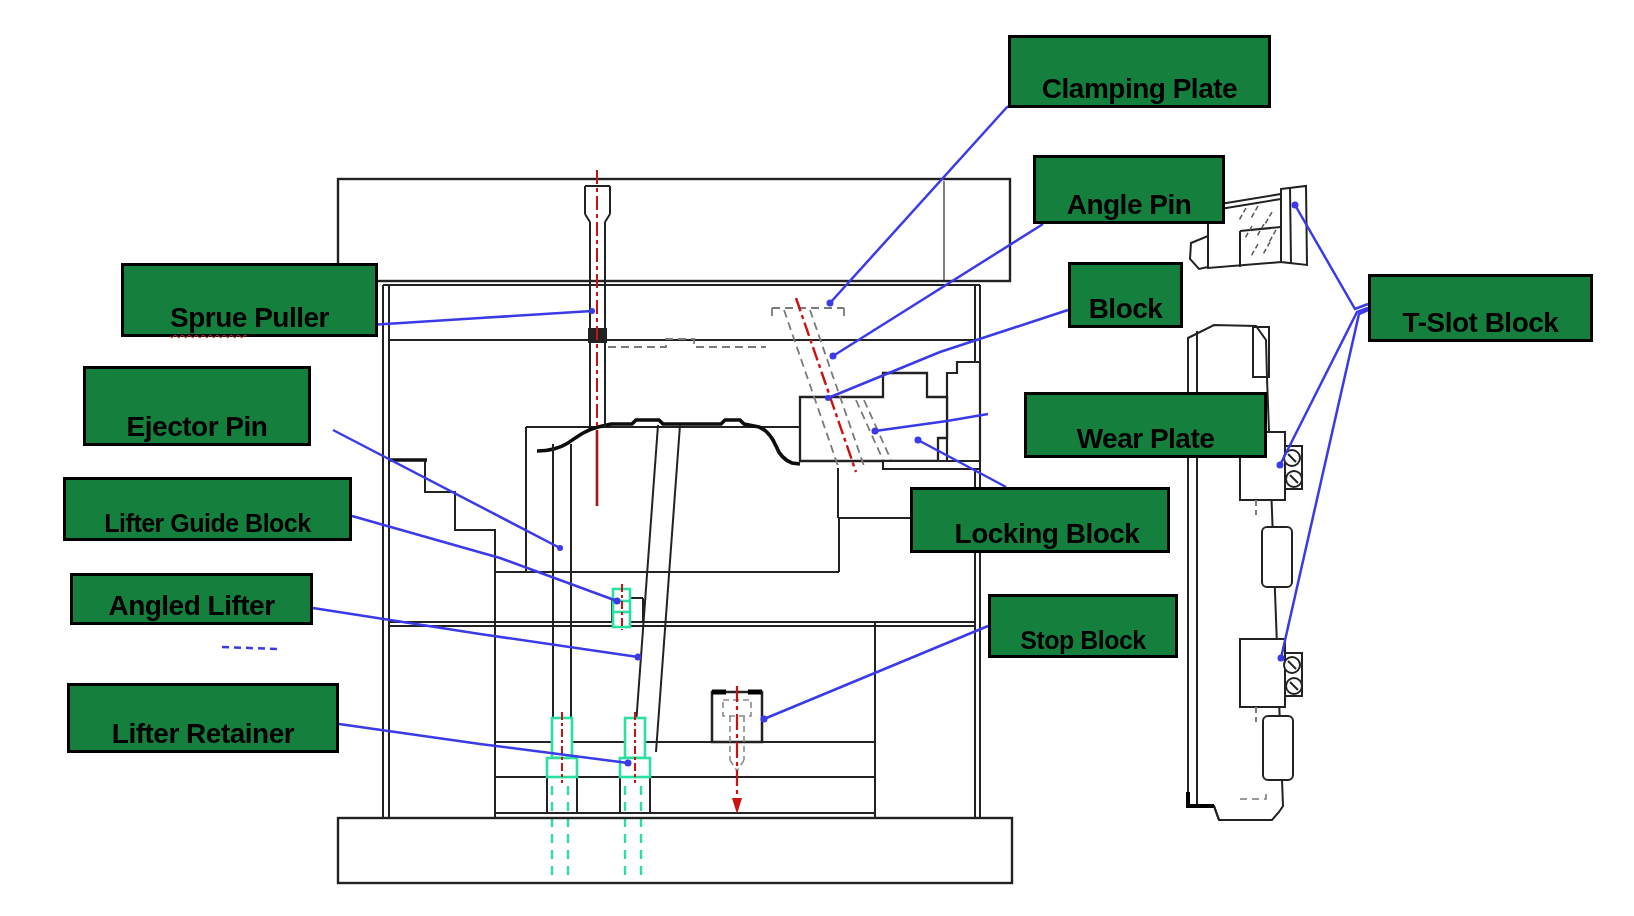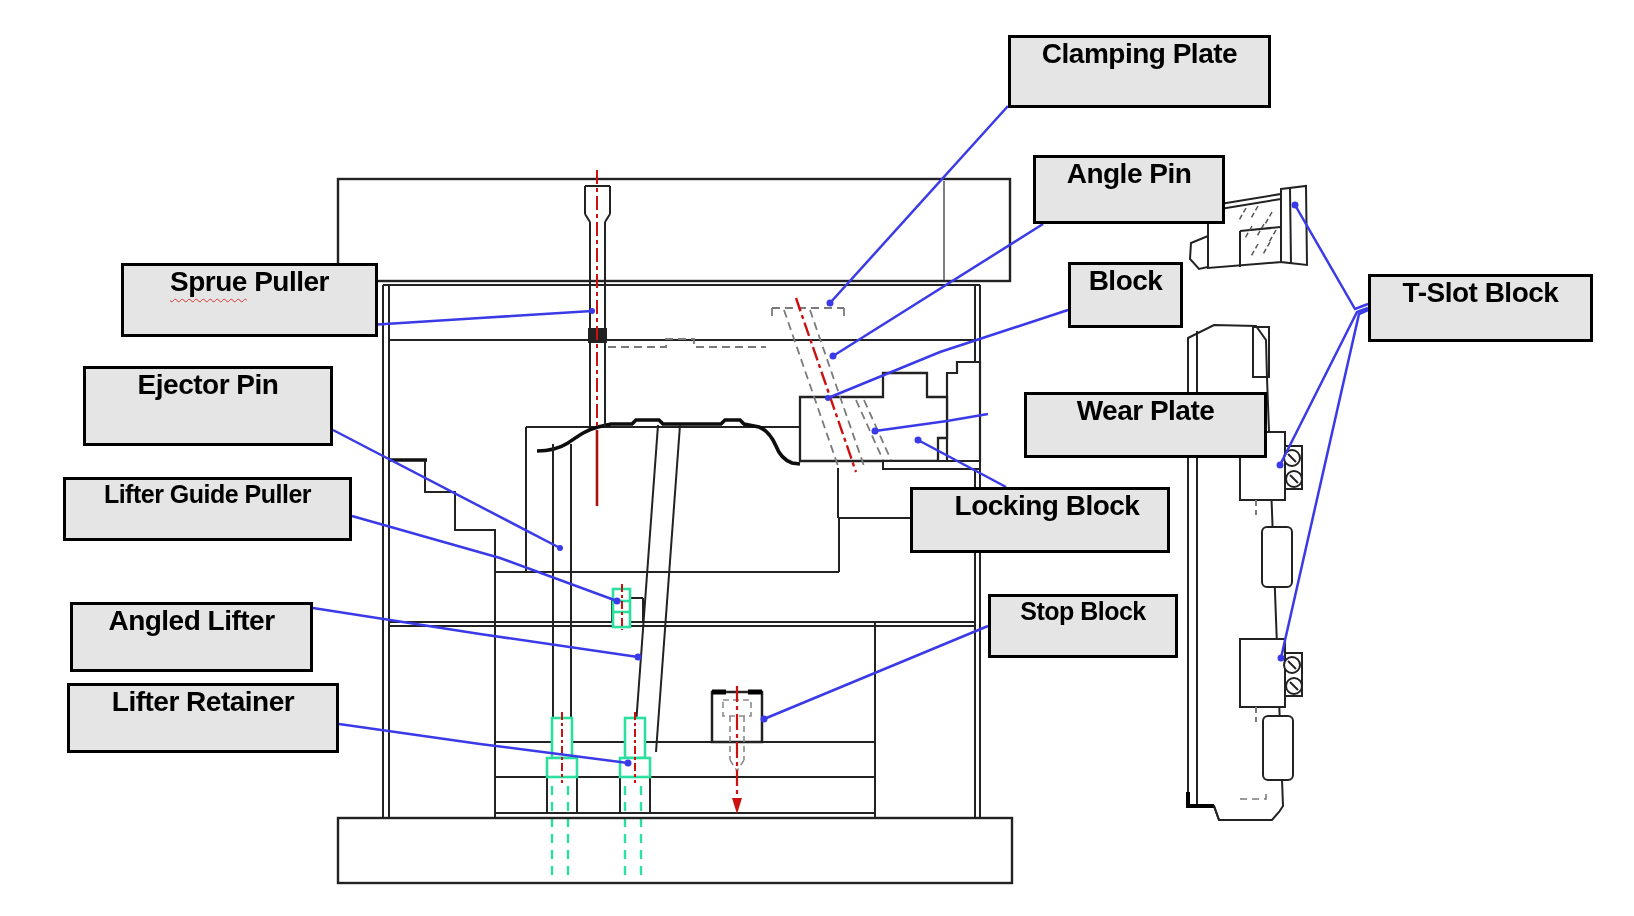--- a/index.html
+++ b/index.html
@@ -2,22 +2,22 @@
 <html><head>
 <meta charset="utf-8">
 <style>
   html,body{margin:0;padding:0;background:#fff;}
   #stage{
     position:relative;width:1634px;height:916px;background:#ffffff;overflow:hidden;
     font-family:"Liberation Sans", sans-serif;
   }
   #drawing{position:absolute;left:0;top:0;}
   .lbl{
-    position:absolute;display:flex;align-items:flex-start;justify-content:center;
-    background:#e5e5e5;border:3px solid #000;box-sizing:border-box;
+    position:absolute;display:flex;align-items:flex-end;justify-content:center;
+    background:#15803d;border:3px solid #000;box-sizing:border-box;
     font-weight:700;color:#000;font-size:28px;letter-spacing:-0.5px;white-space:nowrap;
     z-index:3;
   }
   .lbl.small{font-size:25px;}
   .squiggle{
     text-decoration-line:underline;
     text-decoration-style:wavy;
     text-decoration-color:#e03333;
     text-decoration-thickness:1px;
     text-underline-offset:7px;
@@ -239,29 +239,29 @@
       <circle cx="1280" cy="465" r="3.5"></circle>
       <circle cx="1281" cy="658" r="3.5"></circle>
     </g>
   </g>
 </svg>
 
   <div class="lbl" style="left:81px;top:263px;width:257px;height:74px;margin-left:40px;">
     <span><span class="squiggle">Sprue</span>&nbsp;<span>Puller</span></span>
   </div>
 
-  <div class="lbl" style="left:83px;top:366px;width:250px;height:80px;">
+  <div class="lbl" style="left:83px;top:366px;width:228px;height:80px;">
     <span>Ejector Pin</span>
   </div>
 
   <div class="lbl small" style="left:63px;top:477px;width:289px;height:64px;">
-    <span>Lifter Guide Puller</span>
-  </div>
-
-  <div class="lbl" style="left:70px;top:602px;width:243px;height:70px;">
+    <span>Lifter Guide Block</span>
+  </div>
+
+  <div class="lbl" style="left:70px;top:573px;width:243px;height:52px;">
     <span>Angled Lifter</span>
   </div>
 
   <div class="lbl" style="left:67px;top:683px;width:272px;height:70px;">
     <span>Lifter Retainer</span>
   </div>
 
   <div class="lbl" style="left:1008px;top:35px;width:263px;height:73px;">
     <span>Clamping Plate</span>
   </div>

